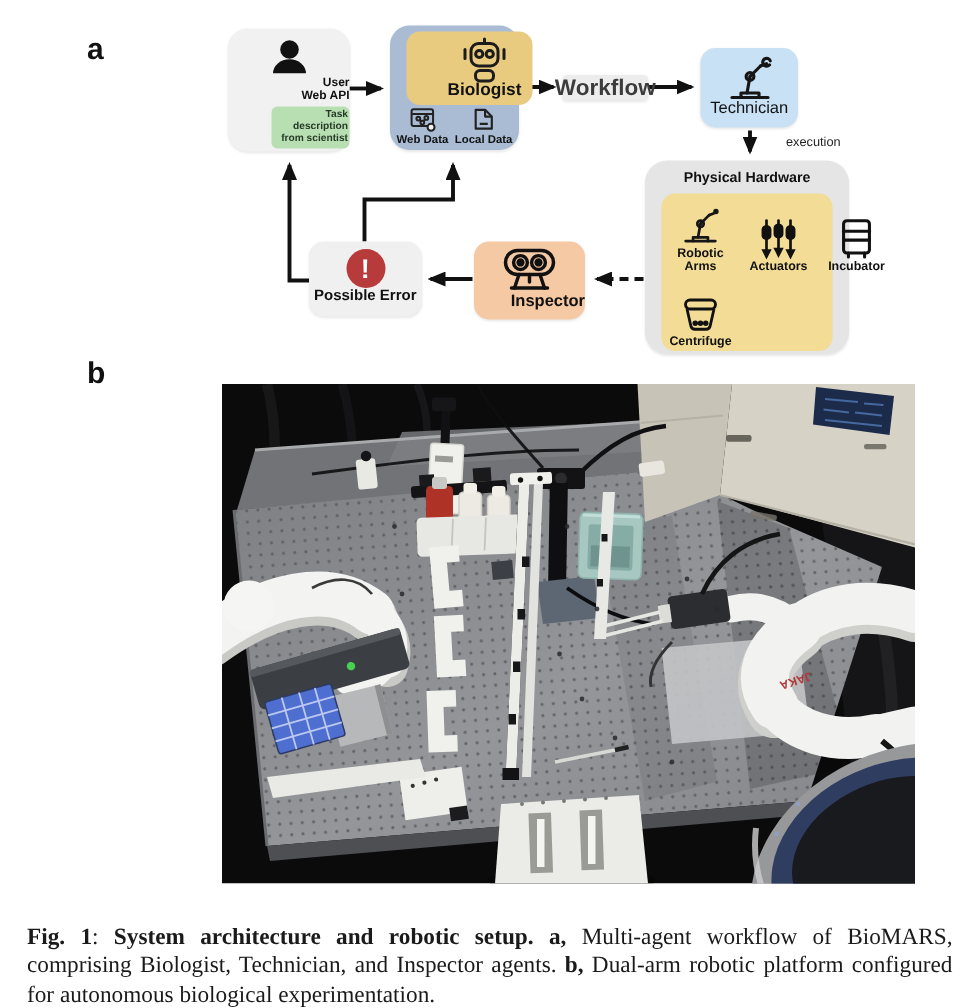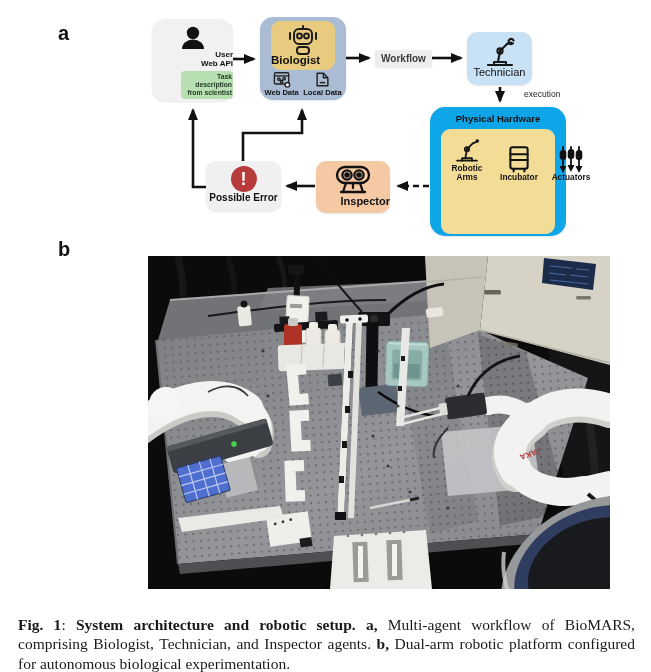--- a/index.html
+++ b/index.html
@@ -8,31 +8,31 @@
   .abs{position:absolute;}
   .panel-label{position:absolute;font-size:20px;font-weight:bold;color:#111;}
   
   .dbox{position:absolute;border-radius:12px;box-shadow:0 1px 2px rgba(0,0,0,.10);}
   .user-box{left:152px;top:19px;width:81px;height:82px;background:#f1f1f2;border-radius:13px;text-align:right;}
   .user-title{font-size:8px;font-weight:bold;line-height:1.15;margin-top:1px;}
   .task-note{display:inline-block;margin-top:3px;width:50px;background:#b7dfb2;color:#263a26;
              border-radius:4px;font-size:6.8px;font-weight:bold;line-height:1.15;padding:2px 1px;}
   .bio-box{left:260px;top:17px;width:86px;height:83px;background:#a9bcd4;border-radius:13px;}
   .bio-inner{position:absolute;left:11px;top:4px;width:64px;height:49px;background:#e9cb80;
-             border-radius:9px;}
+             border-radius:9px;text-align:center;padding-left:20px;}
   .bio-label{font-size:11.5px;font-weight:bold;margin-top:-2px;}
   .bio-data-row{position:absolute;left:0;bottom:3px;width:100%;display:flex;justify-content:space-evenly;}
   .bio-data-item{display:flex;flex-direction:column;align-items:center;}
   .bio-data-item span{font-size:7.6px;font-weight:bold;}
   .chip{left:375px;top:50px;width:57px;height:17px;background:#ededee;border-radius:3px;
-        display:flex;align-items:center;justify-content:center;font-size:10px;font-weight:bold;color:#3c3c3c;}
+        display:flex;align-items:center;justify-content:center;font-size:15px;font-weight:bold;color:#3c3c3c;}
   .tech-box{left:467px;top:32px;width:65px;height:53px;background:#c9e1f4;border-radius:10px;text-align:center;}
   .tech-label{font-size:11px;font-weight:normal;margin-top:-2px;}
   .exec-label{left:506px;top:89px;font-size:8.5px;color:#222;padding-left:18px;}
-  .ph-box{left:430px;top:107px;width:136px;height:129px;background:#0ea5e9;border-radius:15px;}
+  .ph-box{left:430px;top:107px;width:136px;height:129px;background:#e5e5e5;border-radius:15px;}
   .ph-title{text-align:center;font-size:9.5px;font-weight:bold;margin-top:6px;}
   .ph-inner{position:absolute;left:11px;top:22px;width:114px;height:101px;background:#f2dc96;border-radius:9px;
             display:grid;grid-template-columns:1fr 1fr 1fr;grid-template-rows:1fr 1fr;padding:2px 0;}
   .ph-cell{display:flex;flex-direction:column;align-items:center;justify-content:flex-end;}
   .ph-cell span{font-size:8.3px;font-weight:bold;line-height:1.08;text-align:center;width:52px;}
   .insp-box{left:316px;top:161px;width:74px;height:52px;background:#f6c9a5;border-radius:10px;text-align:right;}
   .insp-label{font-size:11px;font-weight:bold;margin-top:0px;}
   .err-box{left:206px;top:161px;width:75px;height:50px;background:#f0f0f1;border-radius:10px;text-align:center;}
   .err-circle{display:inline-block;margin-top:5px;width:26px;height:26px;border-radius:50%;background:#b73b3b;
               color:#fff;font-weight:bold;font-size:18px;line-height:26px;}
@@ -158,46 +158,58 @@
               <path d="M15,26 L17,15"></path>
               <path d="M17,15 L24,8"></path>
               <circle cx="17" cy="15" r="2.6"></circle>
               <path d="M24,8 l4,-1.5"></path>
               <circle cx="29.5" cy="5" r="2.2" fill="#161616" stroke="none"></circle>
             </g>
           </svg>
           <span>Robotic Arms</span>
         </div>
         <div class="ph-cell">
-          <svg width="26" height="28" viewBox="0 0 24 26">
-            <g stroke="#111" stroke-width="1.9" fill="none" stroke-linecap="round">
-              <rect x="4" y="2" width="16" height="20" rx="2"></rect>
-              <line x1="4" y1="8.5" x2="20" y2="8.5"></line>
-              <line x1="4" y1="14" x2="20" y2="14"></line>
-              <line x1="7" y1="22" x2="7" y2="24.5"></line>
-              <line x1="17" y1="22" x2="17" y2="24.5"></line>
-            </g>
-          </svg>
-          <span>Incubator</span>
-        </div>
-        <div class="ph-cell">
           <svg width="28" height="28" viewBox="0 0 28 28">
             <g stroke="#111" stroke-width="1.8" fill="#111" stroke-linecap="round">
               <line x1="6" y1="2" x2="6" y2="22" fill="none"></line>
               <line x1="14" y1="2" x2="14" y2="22" fill="none"></line>
               <line x1="22" y1="2" x2="22" y2="22" fill="none"></line>
               <rect x="3.6" y="6" width="4.8" height="8" rx="2"></rect>
               <rect x="11.6" y="5" width="4.8" height="8" rx="2"></rect>
               <rect x="19.6" y="6" width="4.8" height="8" rx="2"></rect>
               <path d="M4,22 l2,4 l2,-4 z"></path>
               <path d="M12,21 l2,4 l2,-4 z"></path>
               <path d="M20,22 l2,4 l2,-4 z"></path>
             </g>
           </svg>
           <span>Actuators</span>
+        </div>
+        <div class="ph-cell">
+          <svg width="26" height="28" viewBox="0 0 24 26">
+            <g stroke="#111" stroke-width="1.9" fill="none" stroke-linecap="round">
+              <rect x="4" y="2" width="16" height="20" rx="2"></rect>
+              <line x1="4" y1="8.5" x2="20" y2="8.5"></line>
+              <line x1="4" y1="14" x2="20" y2="14"></line>
+              <line x1="7" y1="22" x2="7" y2="24.5"></line>
+              <line x1="17" y1="22" x2="17" y2="24.5"></line>
+            </g>
+          </svg>
+          <span>Incubator</span>
+        </div>
+        <div class="ph-cell">
+          <svg width="28" height="26" viewBox="0 0 28 26">
+            <g stroke="#111" stroke-width="1.9" fill="none" stroke-linejoin="round">
+              <rect x="4" y="3" width="20" height="6" rx="3"></rect>
+              <path d="M5,9 L7.5,20 a3,3 0 0 0 3,2.5 h7 a3,3 0 0 0 3,-2.5 L23,9"></path>
+              <circle cx="10.5" cy="18.5" r="0.9" fill="#111"></circle>
+              <circle cx="14" cy="18.5" r="0.9" fill="#111"></circle>
+              <circle cx="17.5" cy="18.5" r="0.9" fill="#111"></circle>
+            </g>
+          </svg>
+          <span>Centrifuge</span>
         </div>
       </div>
     </div>
 
     <div class="dbox insp-box">
       <svg width="38" height="30" viewBox="0 0 38 30" style="margin:4px auto 0;">
         <g stroke="#111" stroke-width="2.3" fill="none" stroke-linecap="round">
           <rect x="3" y="2" width="32" height="16" rx="8"></rect>
           <circle cx="13" cy="10" r="4.6"></circle>
           <circle cx="25" cy="10" r="4.6"></circle>

